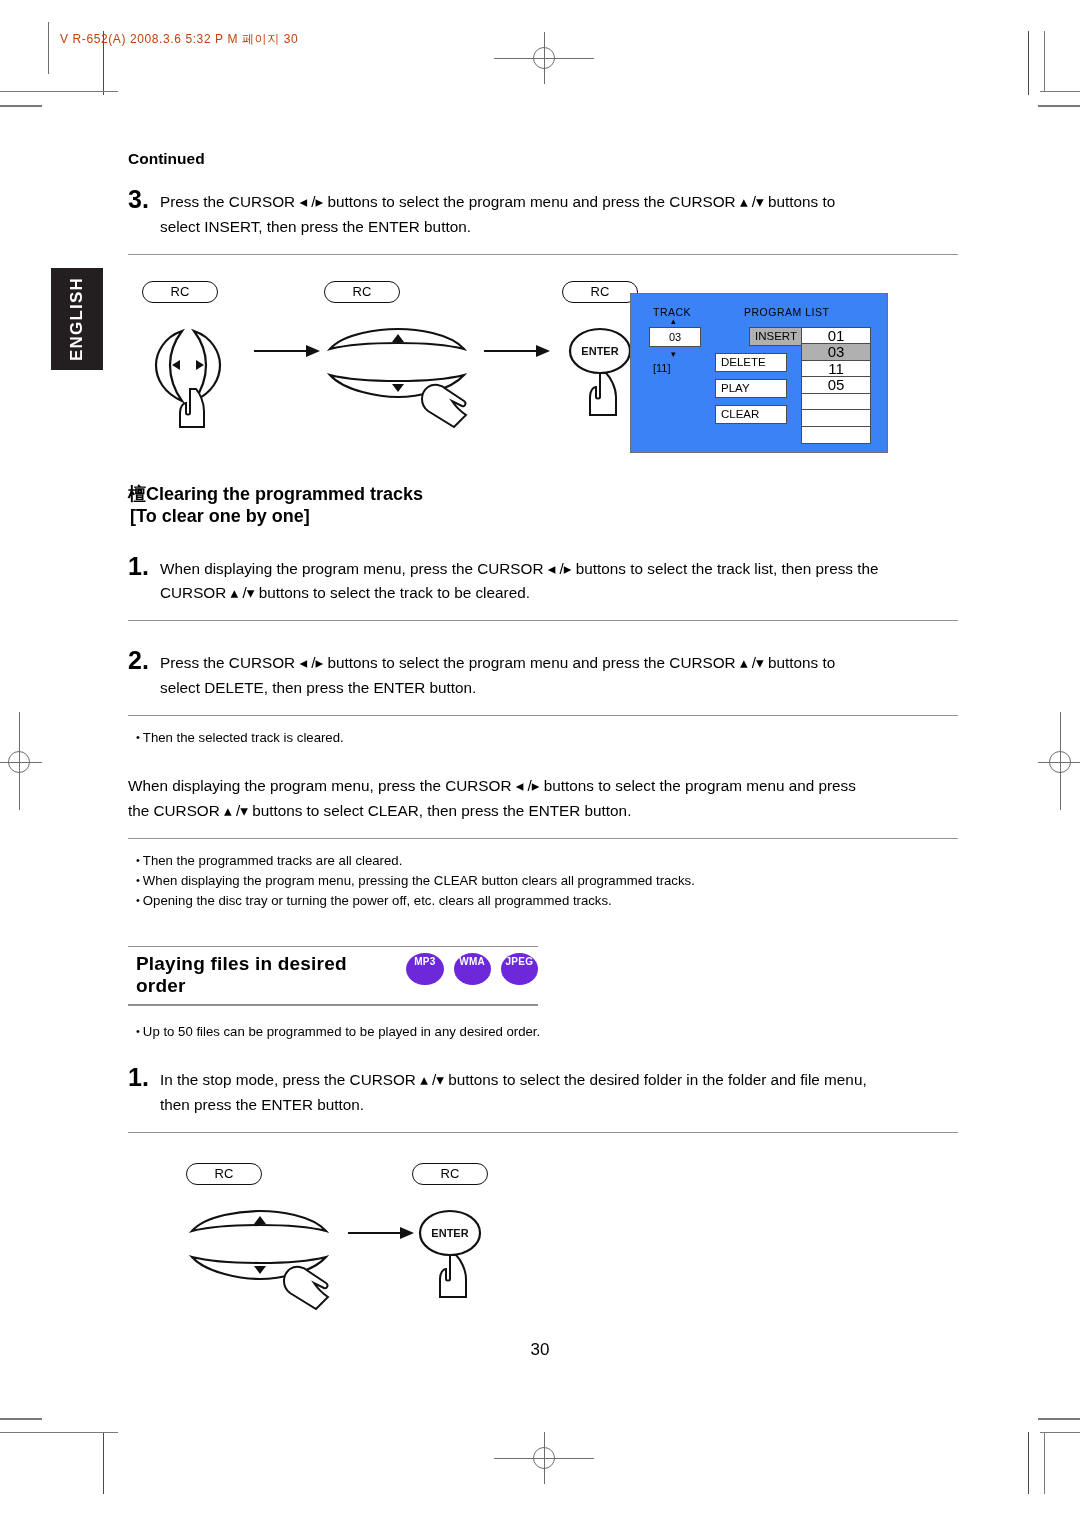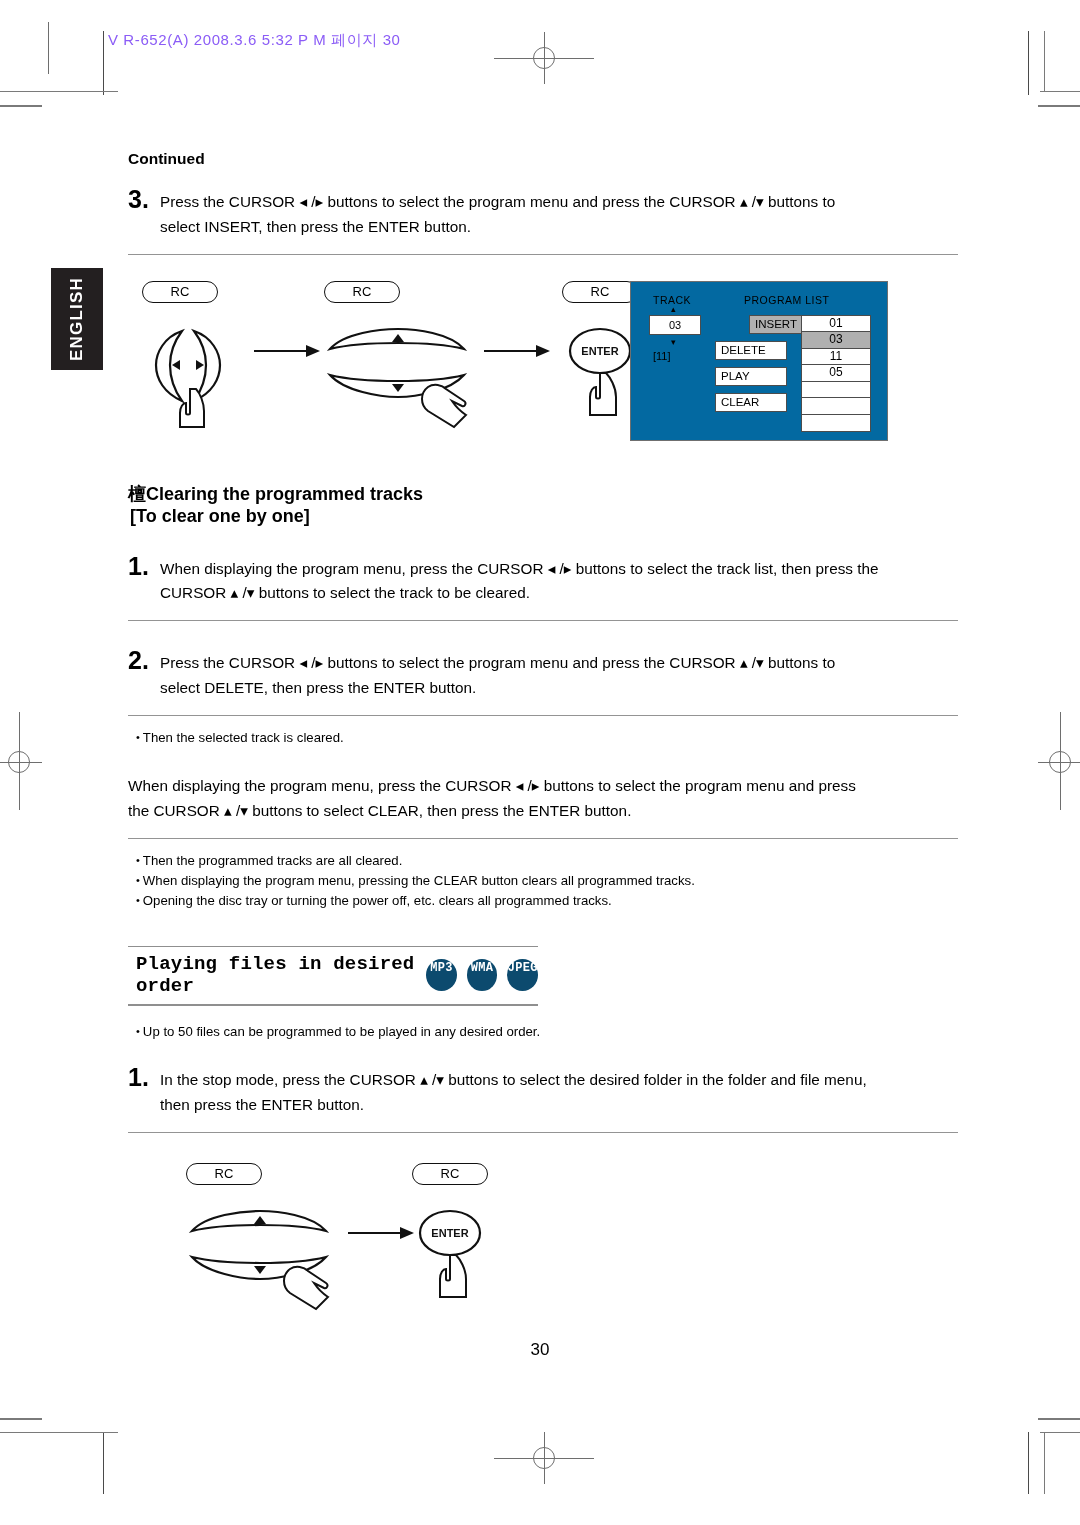--- a/index.html
+++ b/index.html
@@ -20,23 +20,22 @@
   .reg .h { position: absolute; height: 1px; background: #6e6e6e; }
   .reg .v { position: absolute; width: 1px; background: #6e6e6e; }
   .reg .c {
     position: absolute; border: 1px solid #6e6e6e; border-radius: 50%;
     width: 22px; height: 22px;
   }
 
   
   .pagehead {
     position: absolute; left: 60px; top: 31px;
-    font-size: 15px; letter-spacing: .6px; color: #8b5cf6;
+    font-size: 12px; letter-spacing: .6px; color: #c2410c;
     white-space: nowrap;
-    margin-left: 48px;
   }
   .headrule { position: absolute; left: 48px; top: 22px; width: 1px; height: 52px; background: #6e6e6e; }
 
   
   .langtab {
     position: absolute; left: 51px; top: 268px;
     width: 52px; height: 102px;
     background: #231f20;
     box-shadow: 3px 3px 0 #ffffff;
   }
@@ -75,49 +74,48 @@
   .subhead .l2 { display: block; margin-left: 2px; }
 
   .plainpara { font-size: 15.3px; line-height: 1.62; margin: 26px 0 0 0; }
   .plainpara .ln { display: block; white-space: nowrap; }
 
   
   .sectionbox { margin-top: 34px; width: 410px; position: relative; }
   .sectionbox .top { height: 1px; background: #8f8f8f; }
   .sectionbox .bot { height: 2px; background: #8f8f8f; }
   .sectionbox .inner {
-    display: flex; align-items: center; gap: 10px;
+    display: flex; align-items: flex-start; gap: 10px;
     padding: 6px 0 7px 8px;
-    font-family: Liberation Mono, monospace;
   }
   .sectionbox .title { font-size: 19px; font-weight: bold; letter-spacing: .2px; }
   .badge {
-    display: inline-block; background: #0c4a6e; color: #fff;
+    display: inline-block; background: #6d28d9; color: #fff;
     border-radius: 50%/50%;
     width: 38px; height: 32px;
-    font-size: 12px; font-weight: bold;
+    font-size: 10px; font-weight: bold;
     text-align: center; line-height: 18px;
     letter-spacing: .3px;
   }
 
   
   .diagram { position: relative; margin-top: 26px; height: 175px; }
   .diagram2 { position: relative; margin-top: 30px; height: 150px; }
   .rcgroup { position: absolute; }
   .rclabel {
     width: 76px; height: 22px; border: 1.6px solid #111; border-radius: 11px;
     font-size: 13px; text-align: center; line-height: 20px; background: #fff;
   }
   .arrow-h { position: absolute; }
 
   
   .panel {
-    position: absolute; left: 502px; top: 0;
+    position: absolute; left: 502px; top: 12px;
     width: 258px; height: 160px;
-    border: 1px solid #6f6f6f; background: #0369a1;
+    border: 1px solid #6f6f6f; background: #3b82f6;
   }
   .panel .hdr { position: absolute; font-size: 10.5px; letter-spacing: .5px; }
   .panel .trackhdr { left: 22px; top: 12px; }
   .panel .plhdr { left: 113px; top: 12px; }
   .trkbox {
     position: absolute; left: 18px; top: 33px;
     width: 52px; height: 20px; border: 1.4px solid #4c4c4c;
     font-size: 11px; text-align: center; line-height: 18px; background: #fff;
   }
   .trkarrow { position: absolute; left: 40px; font-size: 9px; line-height: 9px; }
@@ -127,21 +125,21 @@
     width: 72px; height: 19px; border: 1.4px solid #4c4c4c;
     font-size: 11.5px; line-height: 17px; padding-left: 5px; background: #fff;
   }
   .menubtn.sel { background: #b0b0b0; }
   .pl {
     position: absolute; left: 170px; top: 33px;
     width: 70px; border: 1.2px solid #4c4c4c; background: #fff;
   }
   .pl .row {
     height: 16.5px; border-bottom: 1.2px solid #4c4c4c;
-    font-size: 12px; text-align: center; line-height: 15px;
+    font-size: 15px; text-align: center; line-height: 15px;
   }
   .pl .row:last-child { border-bottom: none; }
   .pl .row.sel { background: #b0b0b0; }
 
   
   .pagenum {
     position: absolute; left: 0; right: 0; top: 1340px;
     text-align: center; font-size: 17px;
   }
 </style>

